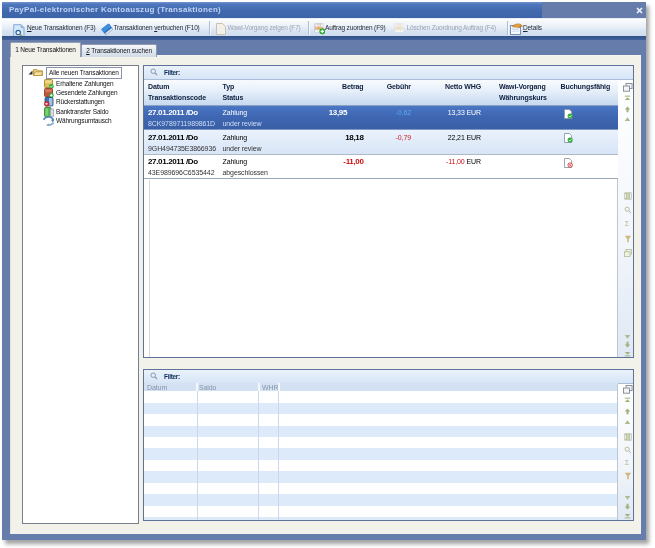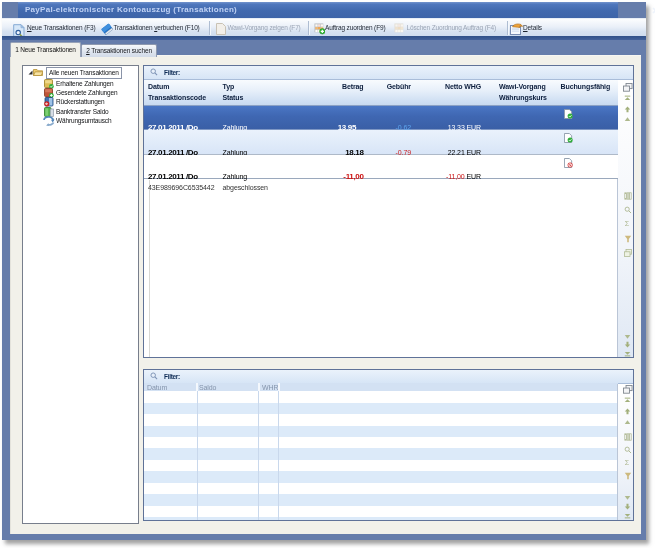--- a/index.html
+++ b/index.html
@@ -2,21 +2,21 @@
 <html><head>
 <meta charset="utf-8">
 <style>
   html,body{margin:0;padding:0;}
   body{width:655px;height:548px;background:#ffffff;position:relative;overflow:hidden;
        font-family:"Liberation Sans",sans-serif;-webkit-font-smoothing:antialiased;}
   .abs{position:absolute;}
   .win{position:absolute;left:2px;top:2px;width:644px;height:538px;background:#667dab;
        box-shadow:3px 4px 4px rgba(110,110,110,.65);}
   
-  .tbar{position:absolute;left:16px;top:0;width:600px;height:16px;
+  .tbar{position:absolute;left:0;top:0;width:540px;height:16px;
         background:linear-gradient(#7394cd 0%,#4f77bd 14%,#4169ae 55%,#3e64a8 100%);}
   .tbar .txt{position:absolute;left:7px;top:3px;font-size:8px;font-weight:bold;
              letter-spacing:0.28px;color:#c0d2f5;}
   
   .tool{position:absolute;left:0;top:16px;width:644px;height:18px;
         background:linear-gradient(#fcfdfe 0%,#e9eff8 45%,#d6e2f1 70%,#cddbee 100%);
         border-top:1px solid #e8eef6;}
   .navband{position:absolute;left:0;top:34px;width:644px;height:4px;background:linear-gradient(#2f5088,#42619a);}
   .tool .bt{position:absolute;top:0;height:18px;font-size:6.5px;color:#1d2430;
             letter-spacing:-0.15px;line-height:18px;white-space:nowrap;}
@@ -46,21 +46,21 @@
         font-size:6.5px;font-weight:bold;color:#0f2c55;line-height:13px;letter-spacing:-0.3px;}
   .strip{position:absolute;right:0;top:14px;bottom:0;width:15px;
          background:linear-gradient(#ffffff,#f2f5fa 60%,#dfe8f4);border-left:1px solid #bac5d6;}
   .tarea{position:absolute;left:0;top:14px;right:15px;bottom:0;overflow:hidden;}
   .hdr{position:absolute;left:0;top:0;right:0;height:25px;
        background:linear-gradient(#f8fbfe 0%,#e8f0fa 40%,#cfdff3 85%,#c8daf0 100%);
        border-bottom:1px solid #8ba1c4;font-size:7px;font-weight:bold;color:#0c1e3d;
        letter-spacing:-0.1px;}
   .hl{position:absolute;white-space:nowrap;}
   .row{position:absolute;left:0;right:0;height:24.6px;font-size:7px;letter-spacing:-0.1px;}
-  .c{position:absolute;white-space:nowrap;line-height:11px;margin-top:15px;}
+  .c{position:absolute;white-space:nowrap;line-height:11px;}
   .l1{top:1.5px;} .l2{top:12.5px;}
   .b{font-weight:bold;font-size:8px;letter-spacing:-0.35px;}
 </style>
 </head>
 <body>
 <div class="win">
   <div class="tbar">
     <div class="txt">PayPal-elektronischer Kontoauszug (Transaktionen)</div>
     <svg class="abs" style="left:633.5px;top:5px" width="7" height="7" viewBox="0 0 7 7">
         <path d="M1 1 L6 6 M6 1 L1 6" stroke="#eef3fb" stroke-width="1.7"></path>
@@ -239,21 +239,21 @@
             <div class="hl" style="left:355px;top:3px;">Wawi-Vorgang</div>
             <div class="hl" style="left:355px;top:14px;">Währungskurs</div>
             <div class="hl" style="left:416.5px;top:3px;">Buchungsfähig</div>
           </div>
           <div style="position:absolute;left:4.5px;top:99.5px;bottom:0;width:1px;background:#d8d8d4;"></div>
           <div class="row" style="top:25.5px;background:linear-gradient(#4a76c4 0%,#3f67b2 45%,#3a5fa6 100%);color:#fff;border-bottom:1px solid #7e97c4;box-sizing:border-box;">
             <div class="c l1 b" style="left:4px;">27.01.2011 /Do</div>
             <div class="c l2" style="left:4px;color:#cfdef5;">8CK9789711989861D</div>
             <div class="c l1" style="left:78.5px;">Zahlung</div>
             <div class="c l2" style="left:78.5px;color:#cfdef5;">under review</div>
-            <div class="c l1 b" style="right:262px;">13,95</div>
+            <div class="c l1 b" style="right:271px;">13,95</div>
             <div class="c l1" style="right:207px;color:#5ea6ee;">-0,62</div>
             <div class="c l1" style="right:137px;">13,33 EUR</div>
             <svg class="abs" style="left:419.5px;top:3px" width="9" height="10" viewBox="0 0 10 11">
               <path d="M0.5 0.5 L6 0.5 L8.5 3 L8.5 10.5 L0.5 10.5 Z" fill="#fff" stroke="#8a97a8" stroke-width="1"></path>
               <circle cx="6.8" cy="7.8" r="2.8" fill="#2fae3a"></circle>
               <path d="M5.4 7.8 L6.5 8.9 L8.3 6.9" stroke="#fff" stroke-width="0.9" fill="none"></path>
             </svg>
           </div>
           <div class="row" style="top:50.1px;background:linear-gradient(#eaf2fc,#d8e5f7);color:#000;border-bottom:1px solid #aeb9c8;box-sizing:border-box;">
             <div class="c l1 b" style="left:4px;">27.01.2011 /Do</div>

